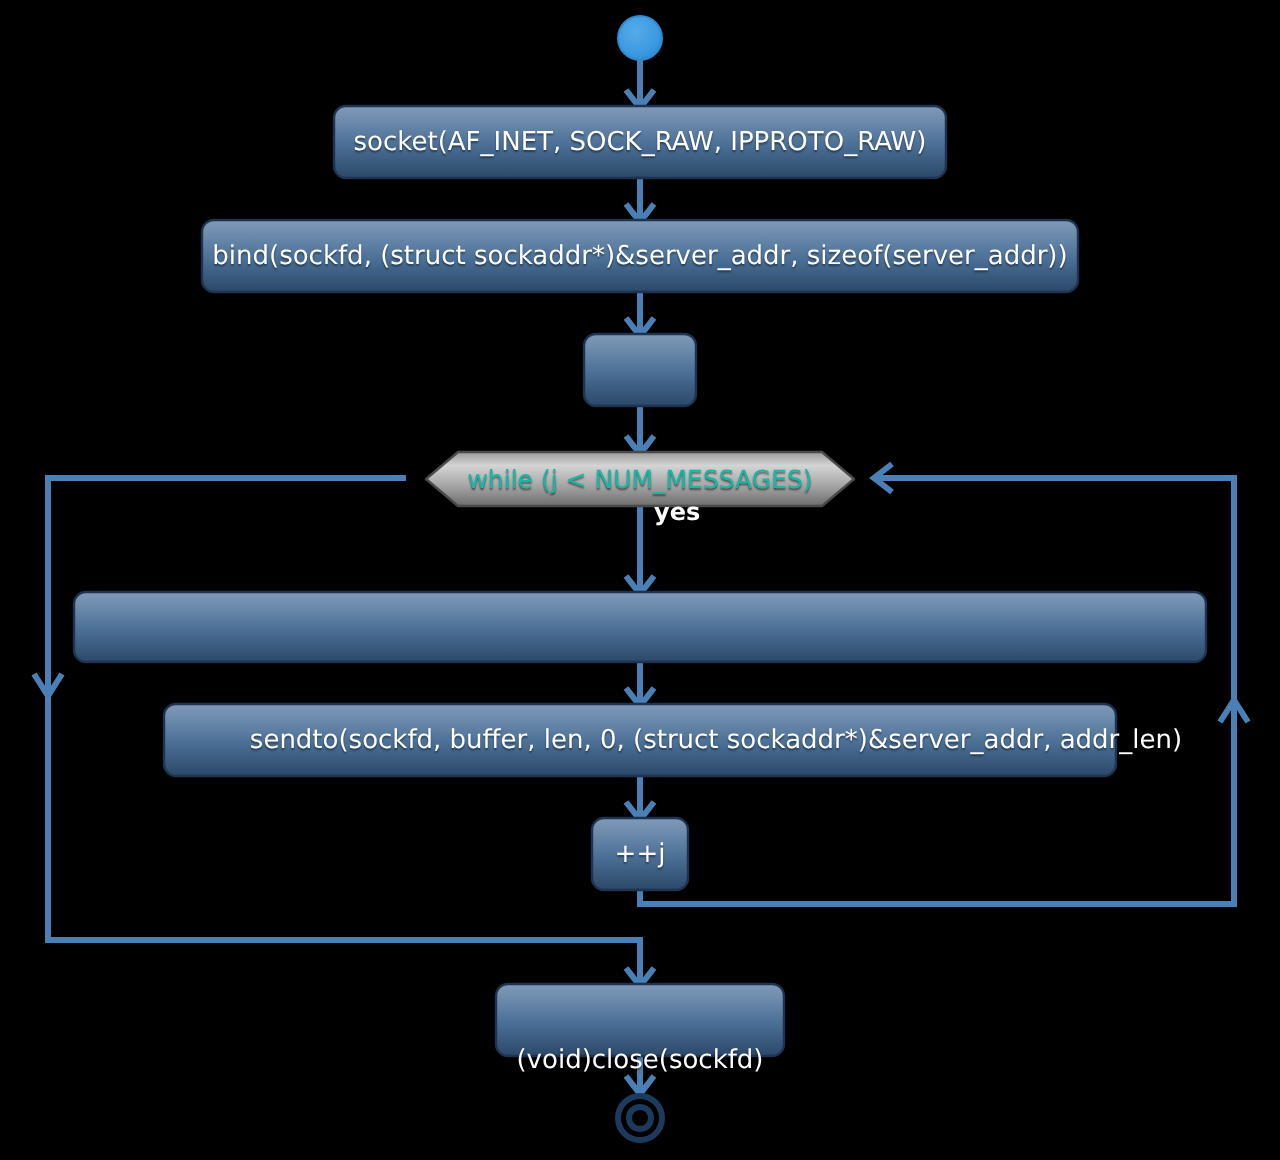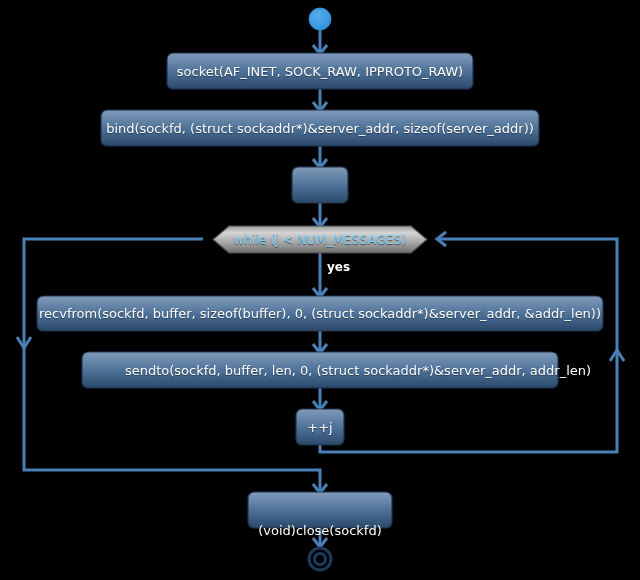--- a/index.html
+++ b/index.html
@@ -31,21 +31,21 @@
     justify-content: center;
     color: #ffffff;
     font-size: 13px;
     font-family: "DejaVu Sans", sans-serif;
     letter-spacing: 0px;
     white-space: nowrap;
     pointer-events: none;
     text-shadow: 0 1px 1px rgba(0,0,0,0.45);
   }
   .hex-label {
-    color: #7dd3fc;
+    color: #14b8a6;
     font-size: 12.5px;
     text-shadow: 0 1px 1px rgba(0,0,0,0.55);
   }
   .edge-label {
     position: absolute;
     color: #ffffff;
     font-size: 12px;
     font-weight: bold;
     font-family: "DejaVu Sans", sans-serif;
     pointer-events: none;
@@ -140,23 +140,22 @@
     <circle cx="320" cy="559" r="5.5" fill="none" stroke="#1b3a5c" stroke-width="3"></circle>
   </svg>
 
   <div class="node-label" style="left:167px; top:53px; width:306px; height:36px;">socket(AF_INET, SOCK_RAW, IPPROTO_RAW)</div>
 
   <div class="node-label" style="left:101px; top:110px; width:438px; height:36px;">bind(sockfd, (struct sockaddr*)&amp;server_addr, sizeof(server_addr))</div>
 
 
   <div class="node-label hex-label" style="left:213px; top:226px; width:214px; height:27px;">while (j &lt; NUM_MESSAGES)</div>
 
-  <div class="node-label" style="left:37px; top:296px; width:566px; height:35px;">recvfrom(sockfd, buffer, sizeof(buffer), 0, (struct sockaddr*)&amp;server_addr, &amp;addr_len))</div>
 
   <div class="node-label" style="left:82px; top:352px; width:552px; height:36px;">sendto(sockfd, buffer, len, 0, (struct sockaddr*)&amp;server_addr, addr_len)</div>
 
   <div class="node-label" style="left:296px; top:409px; width:48px; height:36px;">++j</div>
 
   <div class="node-label" style="left:248px; top:492px; width:144px; height:36px;margin-top:20px;">(void)close(sockfd)</div>
 
-  <div class="edge-label" style="left:327px; top:260px;">yes</div>
+  <div class="edge-label" style="left:327px; top:249px;">yes</div>
 
 </div>
 
 </body></html>

